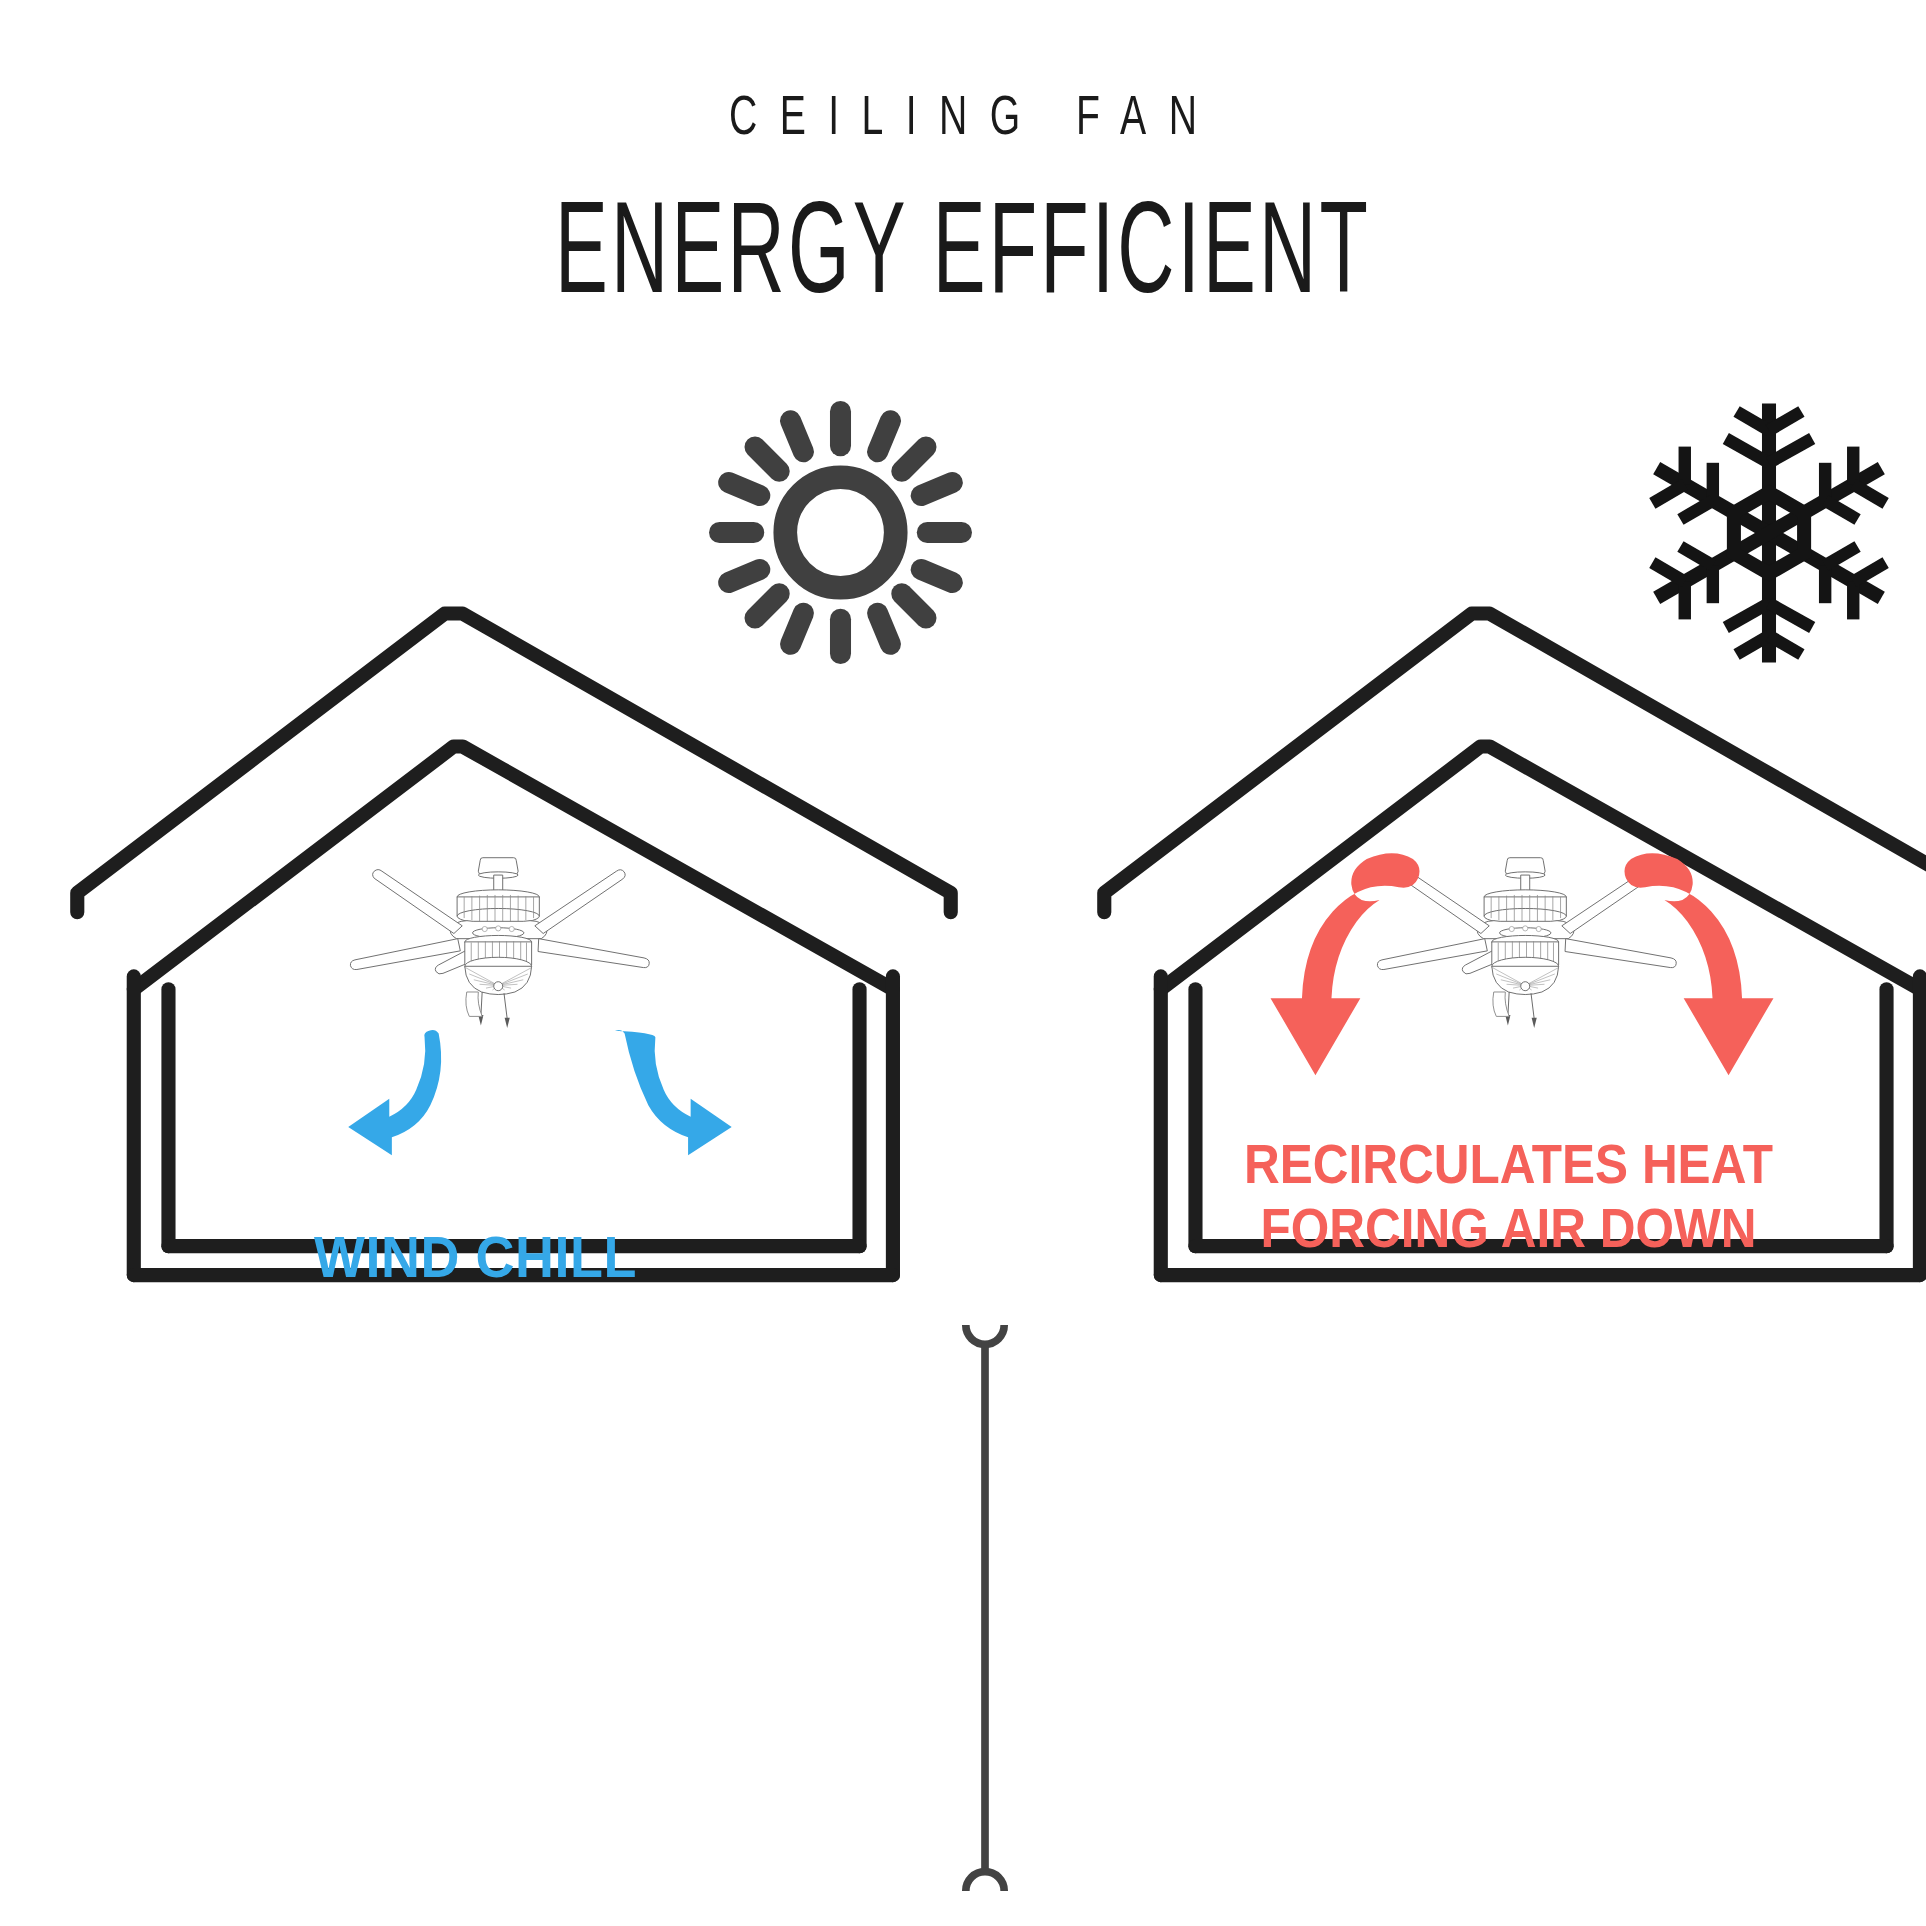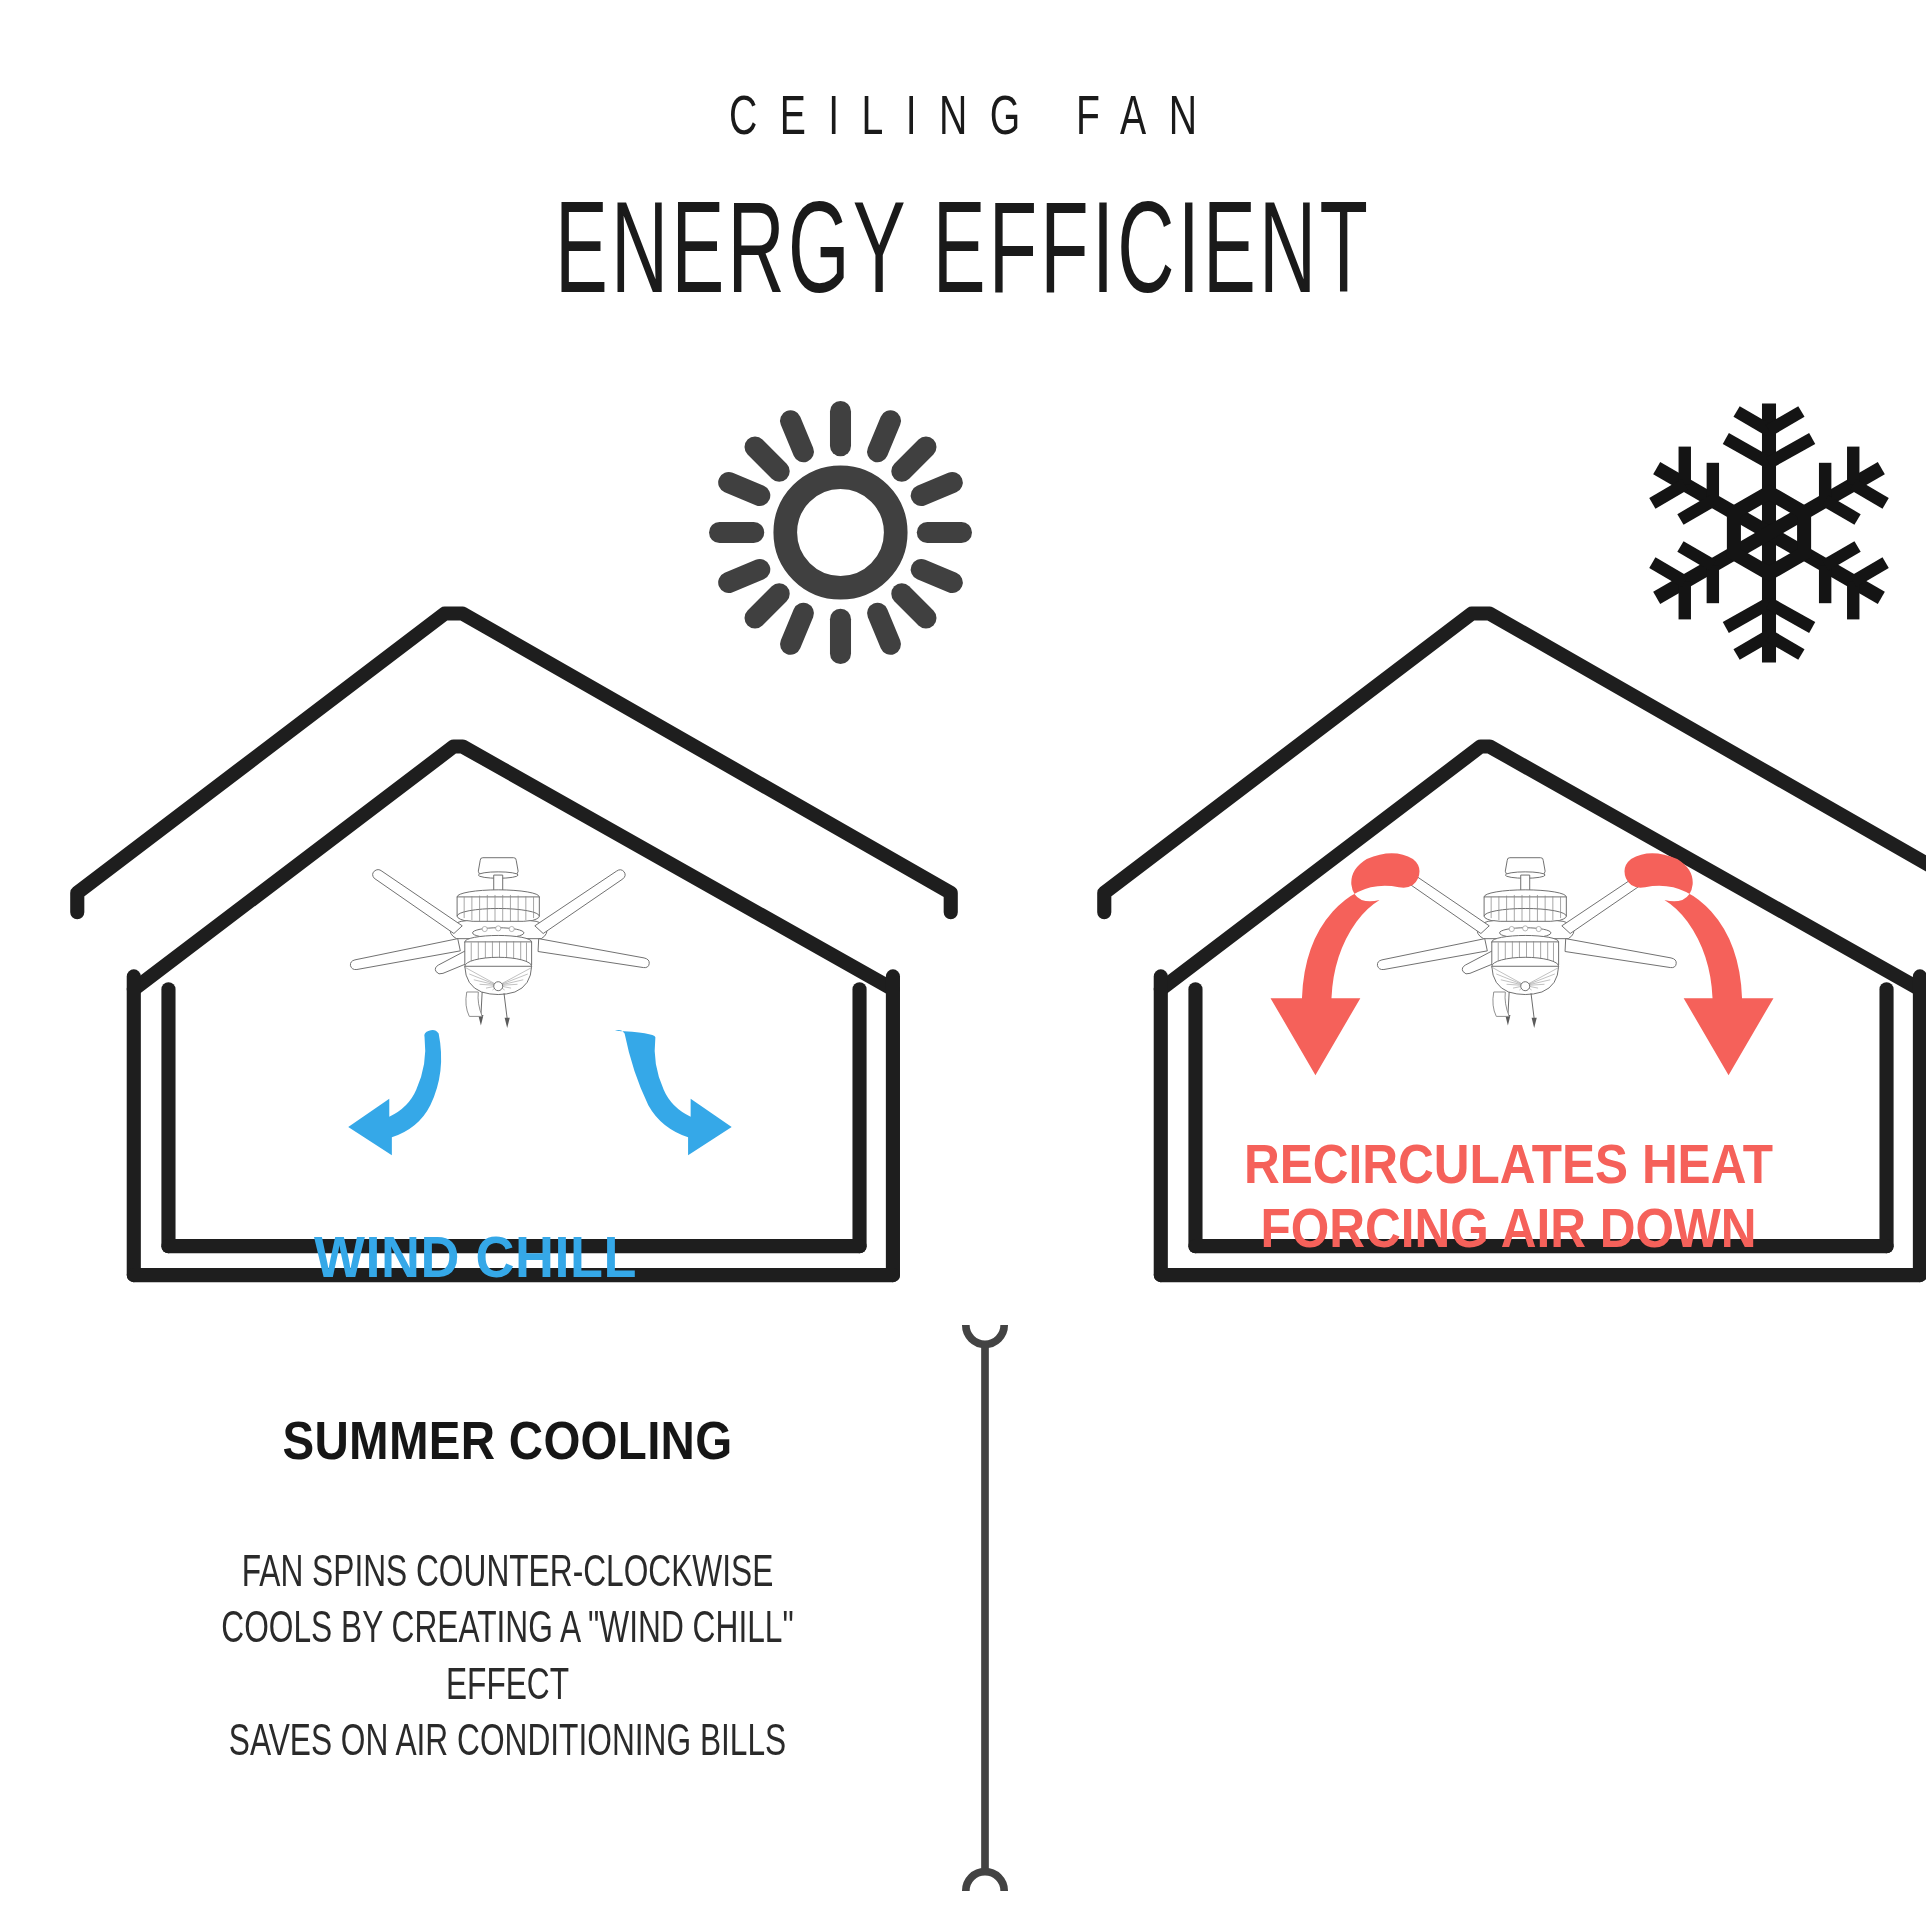--- a/index.html
+++ b/index.html
@@ -471,25 +471,16 @@
   </div>
 
   <svg id="divider" width="96" height="578" viewBox="0 0 150 900">
     <g stroke="#434343" stroke-width="12" fill="none" stroke-linecap="butt">
       <path d="M 45 8 A 30 30 0 0 0 105 8"></path>
       <line x1="75" y1="34" x2="75" y2="866"></line>
       <path d="M 45 892 A 30 30 0 0 1 105 892"></path>
     </g>
   </svg>
 
-  <div class="col" id="col-left">
-    <div class="col-head">SUMMER COOLING</div>
-    <div class="col-body">
-      <span class="ln">FAN SPINS COUNTER-CLOCKWISE</span>
-      <span class="ln">COOLS BY CREATING A "WIND CHILL"</span>
-      <span class="ln">EFFECT</span>
-      <span class="ln">SAVES ON AIR CONDITIONING BILLS</span>
-    </div>
-  </div>
 
 
 </div>
 
 
 </body></html>

